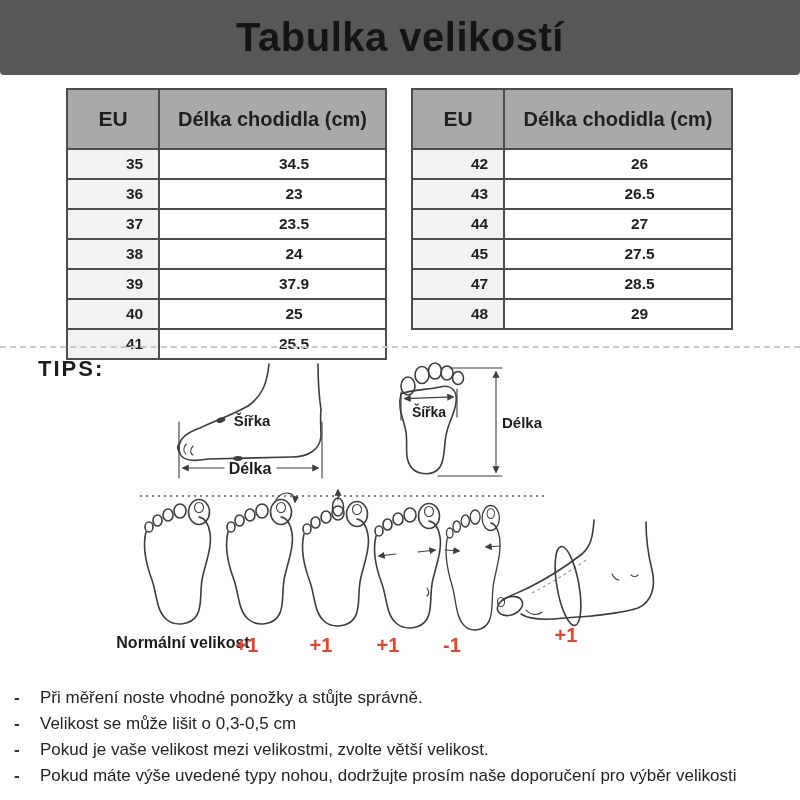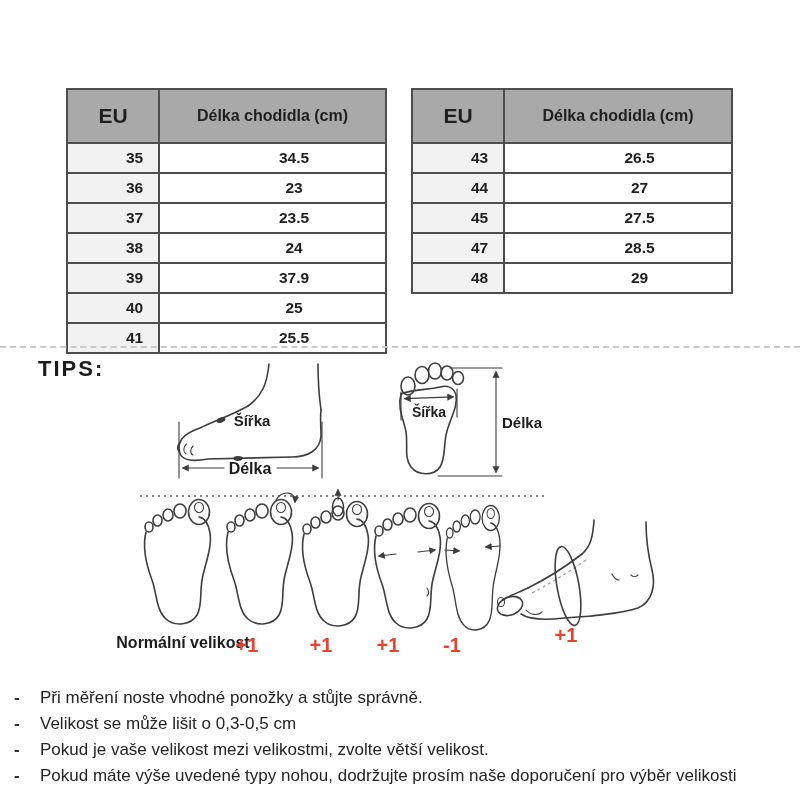--- a/index.html
+++ b/index.html
@@ -10,23 +10,23 @@
   
   .banner { position:absolute; left:0; top:0; width:800px; height:75px; background:#575757;
             display:flex; align-items:center; justify-content:center; border-radius:0 0 4px 4px; }
   .banner h1 { font-size:40px; font-weight:bold; color:#141414; letter-spacing:0.5px; }
 
   
   .size-table { position:absolute; top:88px; border-collapse:collapse; table-layout:fixed; background:#fff; }
   .size-table.left  { left:66px;  width:321px; }
   .size-table.right { left:411px; width:322px; }
   .size-table th, .size-table td { border:2px solid #4d4d4d; text-align:center; vertical-align:middle; color:#1f1f1f; }
-  .size-table thead th { background:#a9a9a9; height:54px; font-weight:bold; }
+  .size-table thead th { background:#a9a9a9; height:60px; font-weight:bold; }
   .size-table th.col-eu { width:92px; font-size:21px; }
-  .size-table th.col-len { font-size:16px;text-align:center; }
+  .size-table th.col-len { font-size:20px;text-align:center; }
   .size-table td { height:30px; font-size:15.5px; font-weight:bold; background:#ffffff;padding-left:43px; }
   .size-table td:first-child { background:#f2f2f2; }
 
   
   .divider { position:absolute; left:0; top:346px; width:800px; border-top:2px dashed #c9c9c9; }
 
   
   .tips-heading { position:absolute; left:38px; top:356px; font-size:22px; font-weight:bold; color:#1c1c1c; letter-spacing:2px; }
 
   svg { position:absolute; overflow:visible; }
@@ -65,20 +65,23 @@
         <ellipse class="ink-thin" cx="57" cy="9.5" rx="4.5" ry="5"></ellipse>
         <ellipse class="ink" cx="38" cy="13" rx="6" ry="7"></ellipse>
         <ellipse class="ink" cx="26" cy="17" rx="5" ry="6"></ellipse>
         <ellipse class="ink" cx="15.5" cy="22.5" rx="4.5" ry="5.5"></ellipse>
         <ellipse class="ink" cx="7" cy="29" rx="4" ry="5"></ellipse>
         <path class="ink" d="M4 34 C0 50 4 66 10 82 C15 96 14 112 24 121 C33 129 49 127 55 117 C61 107 57 93 61 77 C65 61 70 47 68 35 C66.5 26 63 20 57 19"></path>
       </g>
     </defs>
   </svg>
 
+  <div class="banner" style="background: rgb(87, 87, 87);">
+    <h1>Tabulka velikostí</h1>
+  </div>
 
   <table class="size-table left">
     <thead>
       <tr>
         <th class="col-eu" style="background: rgb(169, 169, 169);">EU</th>
         <th class="col-len" style="background: rgb(169, 169, 169);">Délka chodidla (cm)</th>
       </tr>
     </thead>
     <tbody>
         <tr>
@@ -113,20 +116,24 @@
   </table>
 
   <table class="size-table right">
     <thead>
       <tr>
         <th class="col-eu" style="background: rgb(169, 169, 169);">EU</th>
         <th class="col-len" style="background: rgb(169, 169, 169);">Délka chodidla (cm)</th>
       </tr>
     </thead>
     <tbody>
+        <tr>
+          <td>42</td>
+          <td>26</td>
+        </tr>
         <tr>
           <td>43</td>
           <td>26.5</td>
         </tr>
         <tr>
           <td>44</td>
           <td>27</td>
         </tr>
         <tr>
           <td>45</td>

